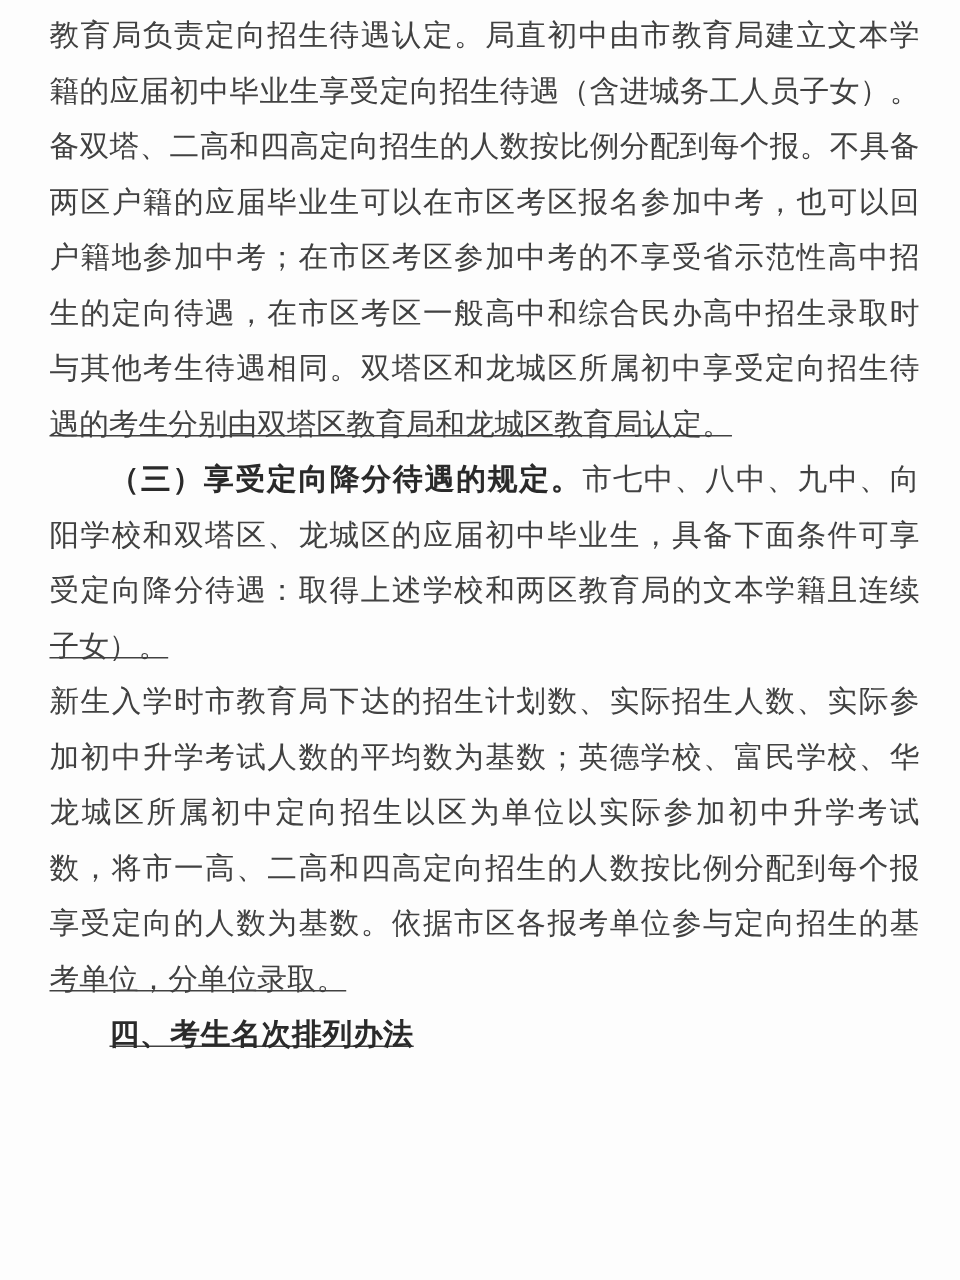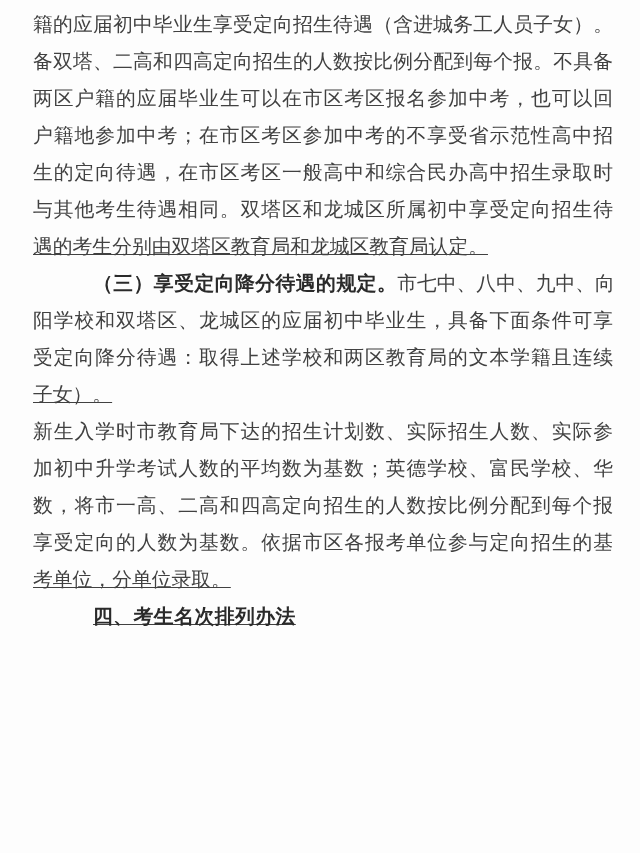--- a/index.html
+++ b/index.html
@@ -35,39 +35,40 @@
     text-decoration: underline;
   }
   .line.ind {
     padding-left: 40px;
   }
   .line .b {
     font-weight: 700;
     color: var(--bold-color, #2a2a2a);
     font-family: "Liberation Sans", "DejaVu Sans", sans-serif;
     letter-spacing: 0.5px;
-    margin-left: 20px;
   }
 </style>
 </head>
 <body>
 
 <div class="page">
   <div class="doc" id="doc-body">
+      <div class="line"><span>教育局负责定向招生待遇认定。局直初中由市教育局建立文本学</span></div>
       <div class="line"><span>籍的应届初中毕业生享受定向招生待遇（含进城务工人员子女）。</span></div>
       <div class="line"><span>备双塔、二高和四高定向招生的人数按比例分配到每个报。不具备</span></div>
       <div class="line"><span>两区户籍的应届毕业生可以在市区考区报名参加中考，也可以回</span></div>
       <div class="line"><span>户籍地参加中考；在市区考区参加中考的不享受省示范性高中招</span></div>
       <div class="line"><span>生的定向待遇，在市区考区一般高中和综合民办高中招生录取时</span></div>
       <div class="line"><span>与其他考生待遇相同。双塔区和龙城区所属初中享受定向招生待</span></div>
       <div class="line noj"><span>遇的考生分别由双塔区教育局和龙城区教育局认定。</span></div>
       <div class="line ind"><span class="b">（三）享受定向降分待遇的规定。</span><span>市七中、八中、九中、向</span></div>
       <div class="line"><span>阳学校和双塔区、龙城区的应届初中毕业生，具备下面条件可享</span></div>
       <div class="line"><span>受定向降分待遇：取得上述学校和两区教育局的文本学籍且连续</span></div>
       <div class="line noj"><span>子女）。</span></div>
       <div class="line"><span>新生入学时市教育局下达的招生计划数、实际招生人数、实际参</span></div>
       <div class="line"><span>加初中升学考试人数的平均数为基数；英德学校、富民学校、华</span></div>
+      <div class="line"><span>龙城区所属初中定向招生以区为单位以实际参加初中升学考试</span></div>
       <div class="line"><span>数，将市一高、二高和四高定向招生的人数按比例分配到每个报</span></div>
       <div class="line"><span>享受定向的人数为基数。依据市区各报考单位参与定向招生的基</span></div>
       <div class="line noj"><span>考单位，分单位录取。</span></div>
       <div class="line ind noj"><span class="b">四、考生名次排列办法</span></div>
     </div>
 </div>
 
 </body></html>

